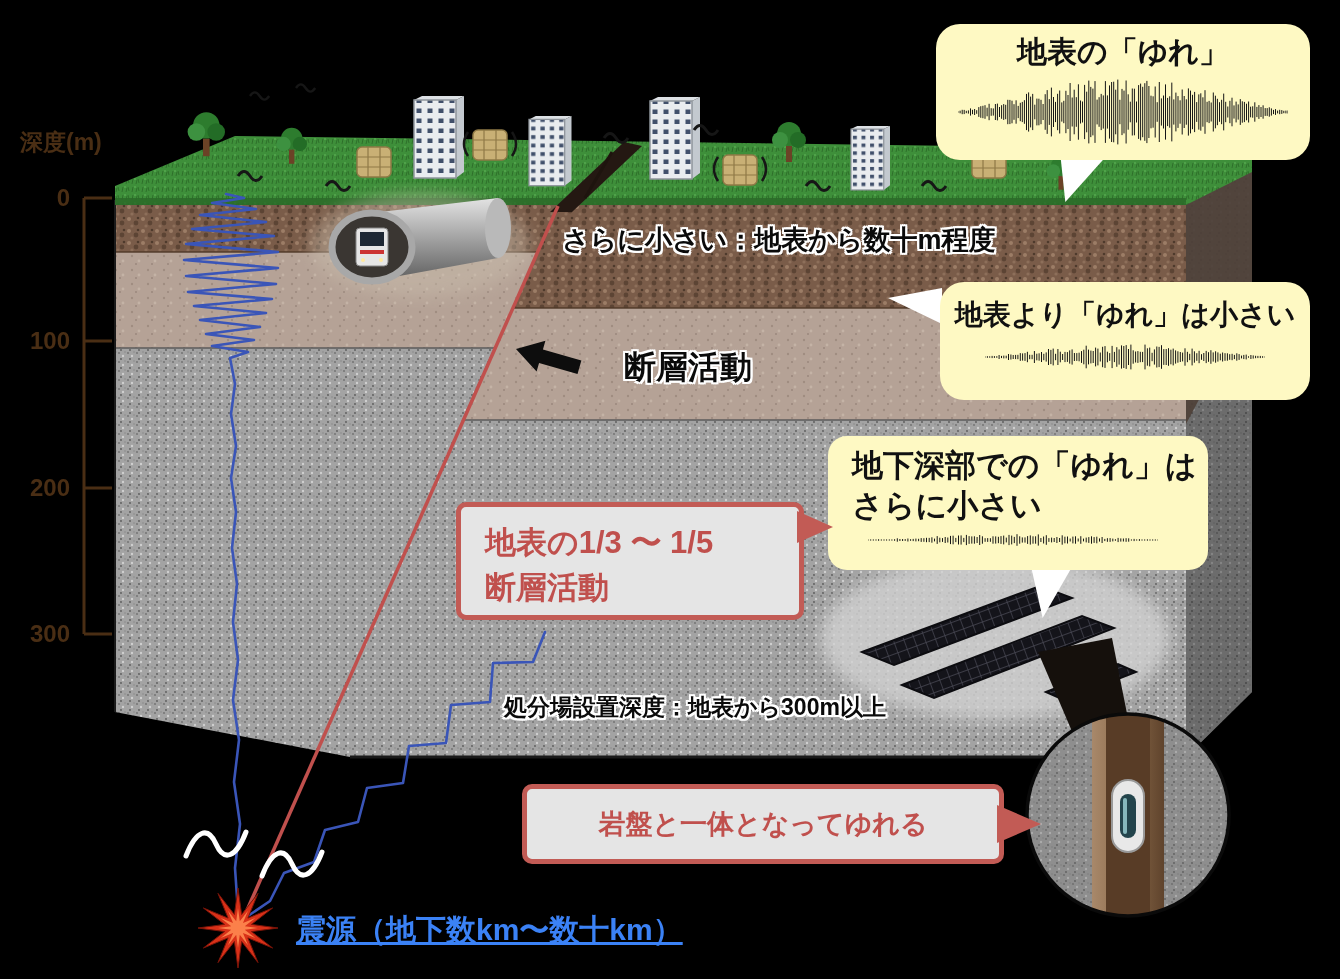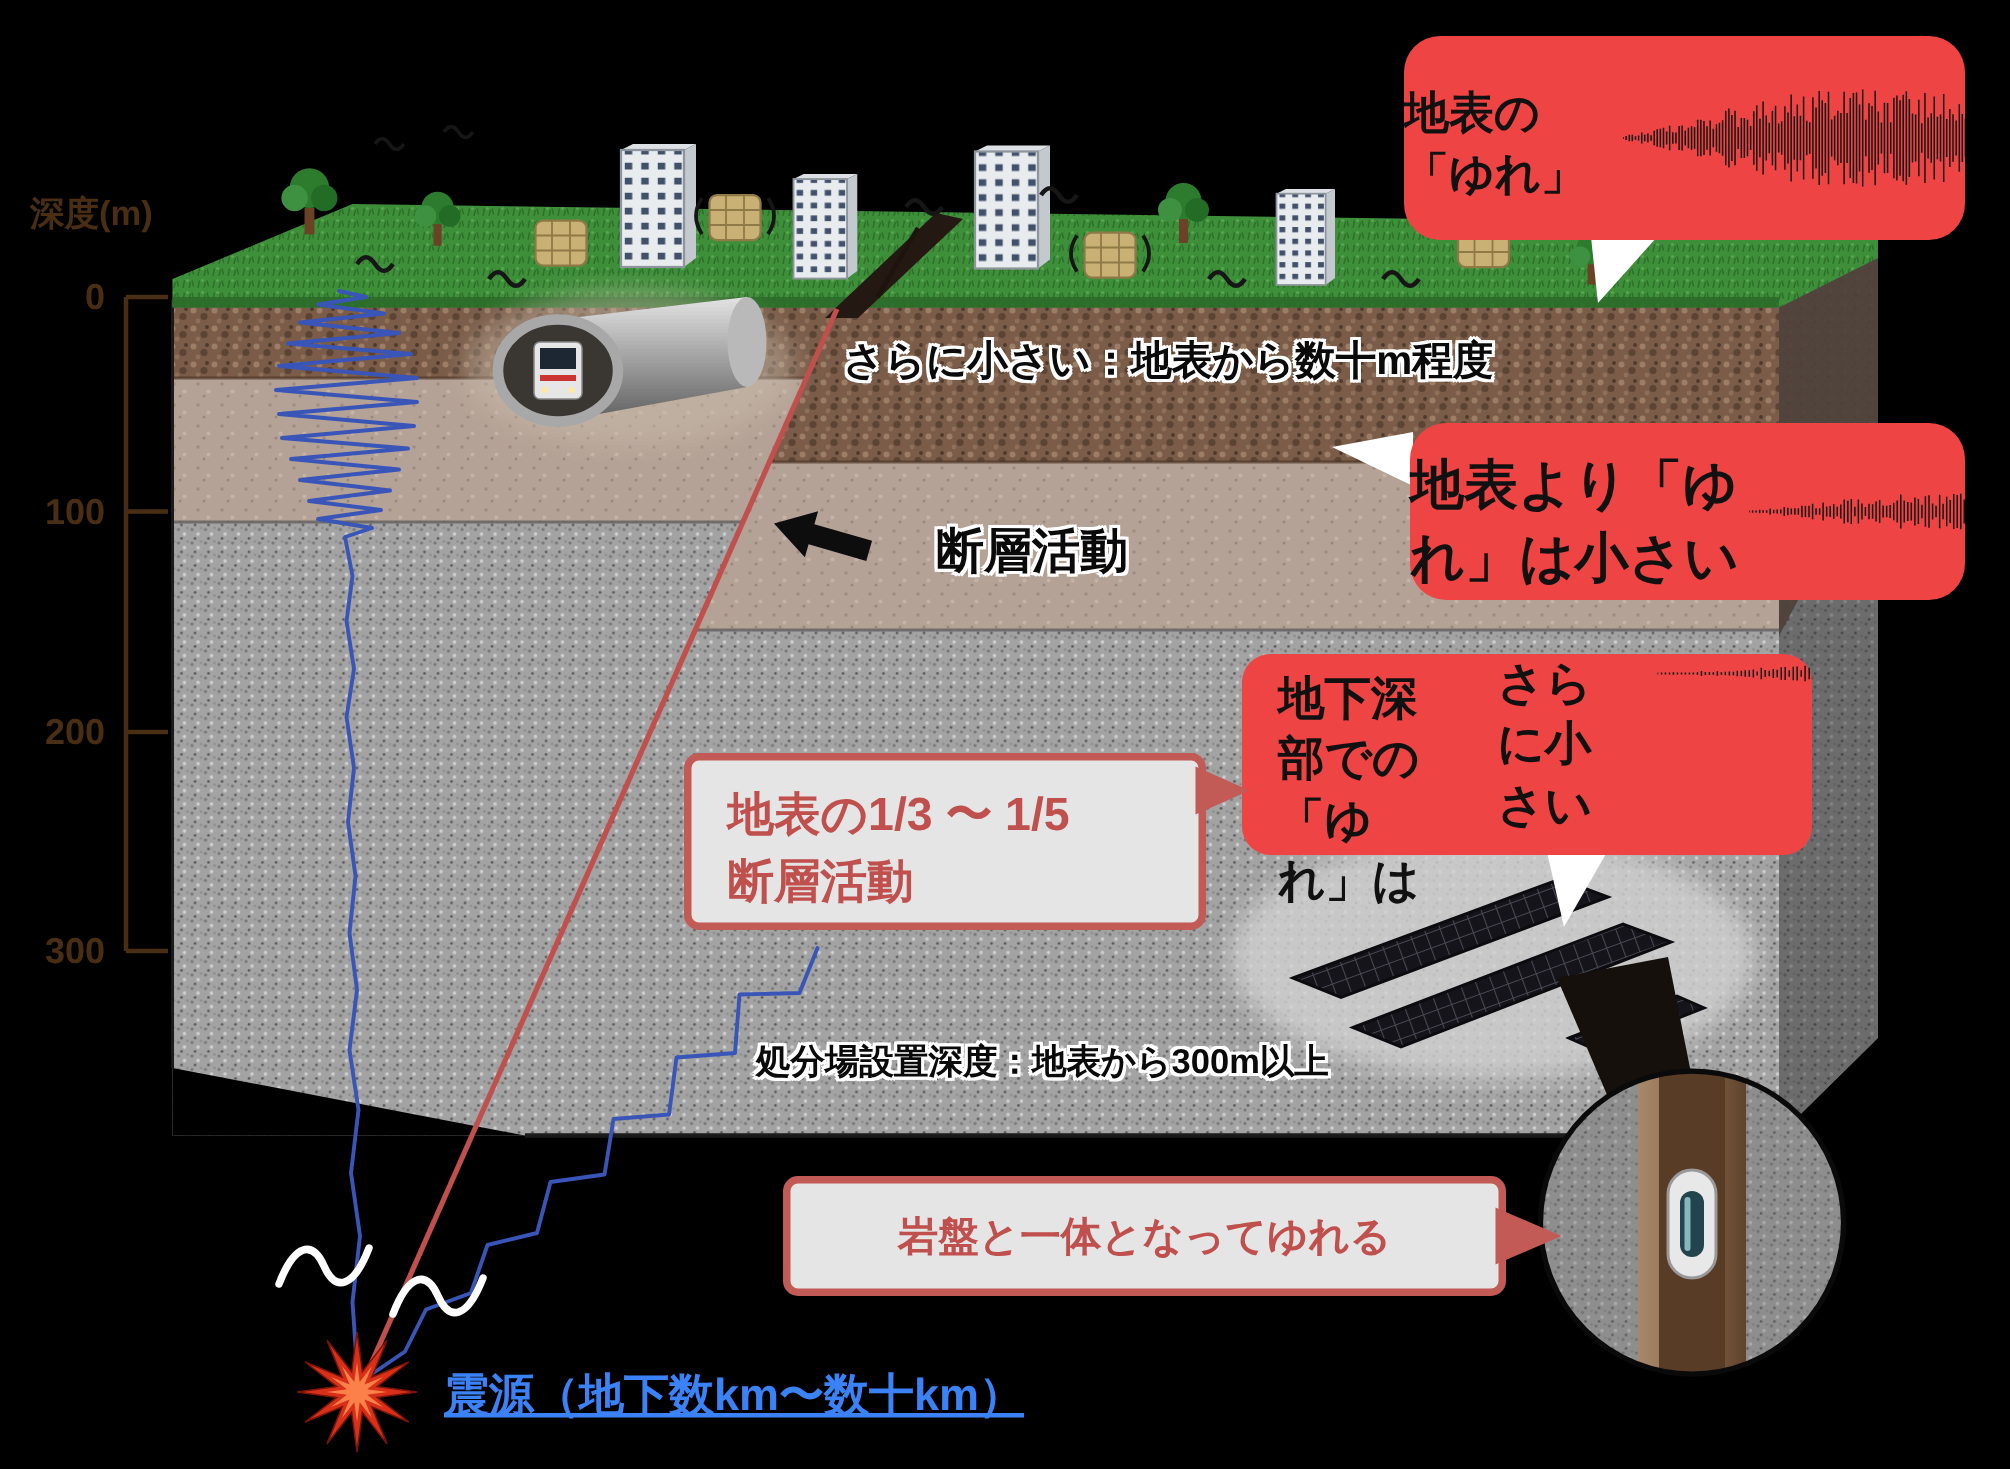--- a/index.html
+++ b/index.html
@@ -2,22 +2,22 @@
 <html><head>
 <meta charset="utf-8">
 <style>
   html,body{margin:0;padding:0;background:#000;}
   #stage{position:relative;width:1340px;height:979px;background:#000;overflow:hidden;
          font-family:"Liberation Sans","DejaVu Sans",sans-serif;}
   #scene{position:absolute;left:0;top:0;}
   .halo{color:#0a0a0a;font-weight:bold;
         text-shadow:-2px -2px 0 #fff,2px -2px 0 #fff,-2px 2px 0 #fff,2px 2px 0 #fff,
                     0 -2px 0 #fff,0 2px 0 #fff,-2px 0 0 #fff,2px 0 0 #fff;}
-  .bubble{position:absolute;background:#ef4444;border-radius:24px;z-index:3;
-          display:flex;flex-direction:row;align-items:center;}
+  .bubble{position:absolute;background:#fef9c3;border-radius:24px;z-index:3;
+          display:flex;flex-direction:column;align-items:center;}
   .bubble .btitle{font-weight:bold;color:#111;}
   .tail{position:absolute;width:0;height:0;z-index:2;}
   .pink-box{position:absolute;background:#e5e5e5;border:5px solid #c25b55;border-radius:10px;
             color:#c0504d;font-weight:bold;z-index:3;box-sizing:border-box;}
   .pink-box .arrow{position:absolute;width:0;height:0;}
   .lbl{position:absolute;white-space:nowrap;z-index:3;}
 </style>
 </head>
 <body>
 
@@ -229,21 +229,21 @@
 <div class="bubble" style="left:936px;top:24px;width:374px;height:136px;">
   <div class="btitle" style="font-size:30px;margin-top:8px;">地表の「ゆれ」</div>
   <svg width="330" height="78">
     <path stroke="#151515" stroke-width="1" fill="none" d="M0.0 38.4L0.0 39.6M2.1 37.7L2.1 40.3M4.2 36.8L4.2 41.2M6.2 36.9L6.2 41.1M8.3 37.8L8.3 40.2M10.4 37.4L10.4 40.6M12.5 35.4L12.5 42.6M14.5 36.8L14.5 41.2M16.6 36.0L16.6 42.0M18.7 37.2L18.7 40.8M20.8 34.1L20.8 43.9M22.8 33.2L22.8 44.8M24.9 32.8L24.9 45.2M27.0 32.2L27.0 45.8M29.1 34.7L29.1 43.3M31.1 30.8L31.1 47.2M33.2 35.2L33.2 42.8M35.3 35.4L35.3 42.6M37.4 31.0L37.4 47.0M39.4 30.6L39.4 47.4M41.5 34.0L41.5 44.0M43.6 32.2L43.6 45.8M45.7 31.1L45.7 46.9M47.7 31.8L47.7 46.2M49.8 26.8L49.8 51.2M51.9 26.9L51.9 51.1M54.0 27.7L54.0 50.3M56.0 31.2L56.0 46.8M58.1 27.3L58.1 50.7M60.2 32.9L60.2 45.1M62.3 29.8L62.3 48.2M64.3 28.9L64.3 49.1M66.4 27.2L66.4 50.8M68.5 20.9L68.5 57.1M70.6 19.4L70.6 58.6M72.6 23.6L72.6 54.4M74.7 20.9L74.7 57.1M76.8 31.7L76.8 46.3M78.9 25.6L78.9 52.4M80.9 25.7L80.9 52.3M83.0 26.8L83.0 51.2M85.1 31.0L85.1 47.0M87.2 21.2L87.2 56.8M89.2 17.1L89.2 60.9M91.3 26.1L91.3 51.9M93.4 14.6L93.4 63.4M95.5 24.0L95.5 54.0M97.5 28.9L97.5 49.1M99.6 20.8L99.6 57.2M101.7 17.5L101.7 60.5M103.8 29.4L103.8 48.6M105.8 27.8L105.8 50.2M107.9 17.8L107.9 60.2M110.0 22.0L110.0 56.0M112.1 10.0L112.1 68.0M114.2 24.5L114.2 53.5M116.2 16.7L116.2 61.3M118.3 24.2L118.3 53.8M120.4 11.3L120.4 66.7M122.5 27.5L122.5 50.5M124.5 28.5L124.5 49.5M126.6 11.9L126.6 66.1M128.7 18.7L128.7 59.3M130.8 7.6L130.8 70.4M132.8 13.9L132.8 64.1M134.9 15.6L134.9 62.4M137.0 8.1L137.0 69.9M139.1 26.6L139.1 51.4M141.1 24.2L141.1 53.8M143.2 20.9L143.2 57.1M145.3 22.4L145.3 55.6M147.4 8.1L147.4 69.9M149.4 22.4L149.4 55.6M151.5 12.4L151.5 65.6M153.6 9.0L153.6 69.0M155.7 8.7L155.7 69.3M157.7 16.7L157.7 61.3M159.8 6.6L159.8 71.4M161.9 26.8L161.9 51.2M164.0 15.9L164.0 62.1M166.0 17.6L166.0 60.4M168.1 7.5L168.1 70.5M170.2 21.3L170.2 56.7M172.3 28.7L172.3 49.3M174.3 15.5L174.3 62.5M176.4 15.7L176.4 62.3M178.5 28.5L178.5 49.5M180.6 12.1L180.6 65.9M182.6 10.6L182.6 67.4M184.7 13.8L184.7 64.2M186.8 10.2L186.8 67.8M188.9 7.9L188.9 70.1M190.9 13.0L190.9 65.0M193.0 22.7L193.0 55.3M195.1 23.3L195.1 54.7M197.2 13.5L197.2 64.5M199.2 29.2L199.2 48.8M201.3 9.0L201.3 69.0M203.4 25.4L203.4 52.6M205.5 22.5L205.5 55.5M207.5 11.4L207.5 66.6M209.6 24.9L209.6 53.1M211.7 23.3L211.7 54.7M213.8 9.6L213.8 68.4M215.8 26.4L215.8 51.6M217.9 19.6L217.9 58.4M220.0 23.1L220.0 54.9M222.1 27.3L222.1 50.7M224.2 16.5L224.2 61.5M226.2 23.0L226.2 55.0M228.3 26.3L228.3 51.7M230.4 15.4L230.4 62.6M232.5 17.6L232.5 60.4M234.5 21.8L234.5 56.2M236.6 18.9L236.6 59.1M238.7 29.1L238.7 48.9M240.8 21.4L240.8 56.6M242.8 20.3L242.8 57.7M244.9 24.3L244.9 53.7M247.0 17.2L247.0 60.8M249.1 28.8L249.1 49.2M251.1 27.9L251.1 50.1M253.2 29.5L253.2 48.5M255.3 19.5L255.3 58.5M257.4 22.7L257.4 55.3M259.4 25.8L259.4 52.2M261.5 29.2L261.5 48.8M263.6 26.8L263.6 51.2M265.7 20.6L265.7 57.4M267.7 28.8L267.7 49.2M269.8 33.5L269.8 44.5M271.9 27.8L271.9 50.2M274.0 24.7L274.0 53.3M276.0 32.4L276.0 45.6M278.1 28.6L278.1 49.4M280.2 31.4L280.2 46.6M282.3 26.1L282.3 51.9M284.3 28.3L284.3 49.7M286.4 28.9L286.4 49.1M288.5 30.7L288.5 47.3M290.6 28.5L290.6 49.5M292.6 33.7L292.6 44.3M294.7 33.3L294.7 44.7M296.8 29.3L296.8 48.7M298.9 33.9L298.9 44.1M300.9 32.1L300.9 45.9M303.0 34.0L303.0 44.0M305.1 32.3L305.1 45.7M307.2 35.1L307.2 42.9M309.2 35.1L309.2 42.9M311.3 34.3L311.3 43.7M313.4 35.4L313.4 42.6M315.5 36.9L315.5 41.1M317.5 36.1L317.5 41.9M319.6 37.6L319.6 40.4M321.7 36.8L321.7 41.2M323.8 37.1L323.8 40.9M325.8 37.8L325.8 40.2M327.9 37.6L327.9 40.4M330.0 37.5L330.0 40.5"></path>
   </svg>
 </div>
 <div class="tail" style="left:1056px;top:158px;border-top:44px solid #fff;
      border-left:14px solid transparent;border-right:30px solid transparent;transform:skewX(-12deg);"></div>
 
 <div class="bubble" style="left:940px;top:282px;width:370px;height:118px;">
-  <div class="btitle" style="font-size:36px;margin-top:14px;">地表より「ゆれ」は小さい</div>
+  <div class="btitle" style="font-size:28px;margin-top:14px;">地表より「ゆれ」は小さい</div>
   <svg width="280" height="46">
     <path stroke="#151515" stroke-width="1" fill="none" d="M0.0 22.4L0.0 23.6M2.4 22.2L2.4 23.8M4.7 22.3L4.7 23.7M7.1 21.9L7.1 24.1M9.4 22.1L9.4 23.9M11.8 22.2L11.8 23.8M14.1 21.0L14.1 25.0M16.5 21.9L16.5 24.1M18.8 21.6L18.8 24.4M21.2 21.7L21.2 24.3M23.5 20.0L23.5 26.0M25.9 20.5L25.9 25.5M28.2 21.0L28.2 25.0M30.6 20.9L30.6 25.1M32.9 20.8L32.9 25.2M35.3 19.1L35.3 26.9M37.6 19.4L37.6 26.6M40.0 19.1L40.0 26.9M42.4 17.8L42.4 28.2M44.7 20.8L44.7 25.2M47.1 20.8L47.1 25.2M49.4 17.0L49.4 29.0M51.8 19.7L51.8 26.3M54.1 19.3L54.1 26.7M56.5 18.0L56.5 28.0M58.8 19.8L58.8 26.2M61.2 18.4L61.2 27.6M63.5 15.0L63.5 31.0M65.9 15.9L65.9 30.1M68.2 14.6L68.2 31.4M70.6 19.8L70.6 26.2M72.9 15.0L72.9 31.0M75.3 17.7L75.3 28.3M77.6 20.0L77.6 26.0M80.0 17.9L80.0 28.1M82.4 18.1L82.4 27.9M84.7 16.4L84.7 29.6M87.1 15.4L87.1 30.6M89.4 19.0L89.4 27.0M91.8 19.1L91.8 26.9M94.1 18.7L94.1 27.3M96.5 17.1L96.5 28.9M98.8 15.7L98.8 30.3M101.2 11.7L101.2 34.3M103.5 15.6L103.5 30.4M105.9 16.6L105.9 29.4M108.2 17.0L108.2 29.0M110.6 13.6L110.6 32.4M112.9 14.6L112.9 31.4M115.3 18.5L115.3 27.5M117.6 12.8L117.6 33.2M120.0 12.1L120.0 33.9M122.4 17.7L122.4 28.3M124.7 19.1L124.7 26.9M127.1 11.9L127.1 34.1M129.4 17.9L129.4 28.1M131.8 13.2L131.8 32.8M134.1 15.4L134.1 30.6M136.5 11.4L136.5 34.6M138.8 12.0L138.8 34.0M141.2 11.1L141.2 34.9M143.5 15.0L143.5 31.0M145.9 10.6L145.9 35.4M148.2 16.3L148.2 29.7M150.6 17.5L150.6 28.5M152.9 17.1L152.9 28.9M155.3 17.8L155.3 28.2M157.6 17.9L157.6 28.1M160.0 10.6L160.0 35.4M162.4 14.3L162.4 31.7M164.7 13.6L164.7 32.4M167.1 18.8L167.1 27.2M169.4 15.4L169.4 30.6M171.8 12.5L171.8 33.5M174.1 12.9L174.1 33.1M176.5 11.2L176.5 34.8M178.8 15.1L178.8 30.9M181.2 15.0L181.2 31.0M183.5 14.2L183.5 31.8M185.9 15.7L185.9 30.3M188.2 14.6L188.2 31.4M190.6 16.4L190.6 29.6M192.9 17.3L192.9 28.7M195.3 18.0L195.3 28.0M197.6 18.6L197.6 27.4M200.0 14.3L200.0 31.7M202.4 17.8L202.4 28.2M204.7 19.8L204.7 26.2M207.1 14.6L207.1 31.4M209.4 17.3L209.4 28.7M211.8 19.2L211.8 26.8M214.1 16.8L214.1 29.2M216.5 20.2L216.5 25.8M218.8 19.0L218.8 27.0M221.2 16.9L221.2 29.1M223.5 18.2L223.5 27.8M225.9 16.2L225.9 29.8M228.2 18.4L228.2 27.6M230.6 17.3L230.6 28.7M232.9 18.4L232.9 27.6M235.3 19.7L235.3 26.3M237.6 18.5L237.6 27.5M240.0 19.2L240.0 26.8M242.4 19.3L242.4 26.7M244.7 20.2L244.7 25.8M247.1 19.8L247.1 26.2M249.4 20.9L249.4 25.1M251.8 19.3L251.8 26.7M254.1 20.1L254.1 25.9M256.5 21.6L256.5 24.4M258.8 20.9L258.8 25.1M261.2 20.6L261.2 25.4M263.5 22.3L263.5 23.7M265.9 21.0L265.9 25.0M268.2 21.4L268.2 24.6M270.6 21.8L270.6 24.2M272.9 21.9L272.9 24.1M275.3 21.9L275.3 24.1M277.6 22.2L277.6 23.8M280.0 22.4L280.0 23.6"></path>
   </svg>
 </div>
 <div class="tail" style="left:888px;top:288px;border-top:10px solid transparent;
      border-bottom:26px solid transparent;border-right:54px solid #fff;"></div>
 
 <div class="bubble" style="left:828px;top:436px;width:380px;height:134px;align-items:flex-start;border-radius:19px;">
   <div class="btitle" style="font-size:31px;margin:10px 0 0 24px;line-height:1.3;">地下深部での「ゆれ」は</div>
   <div class="btitle" style="font-size:31px;margin:0 0 0 24px;line-height:1.3;">さらに小さい</div>

